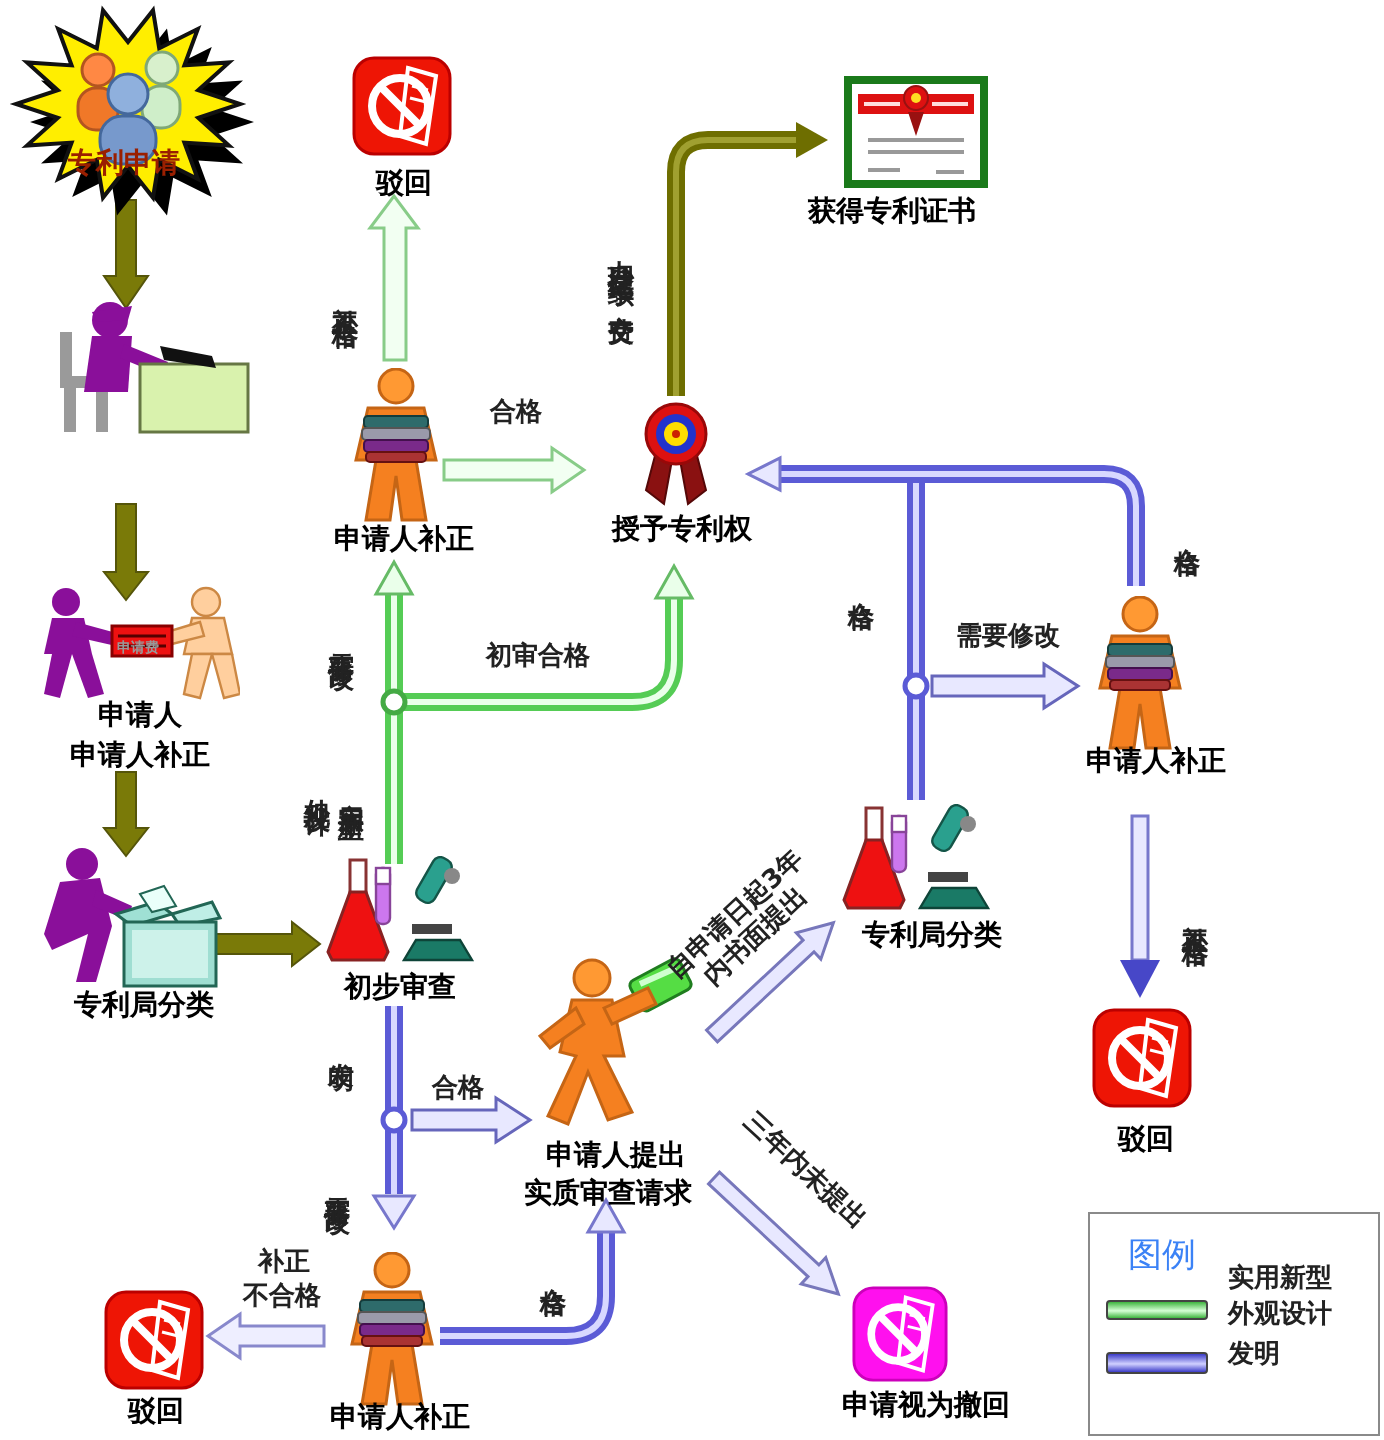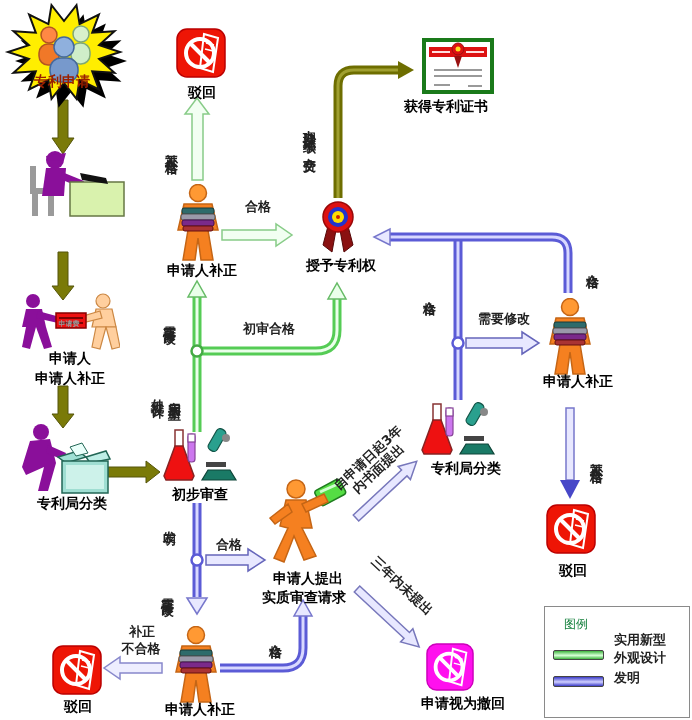--- a/index.html
+++ b/index.html
@@ -7,21 +7,21 @@
           font-family:"DejaVu Sans",sans-serif;}
   .abs{position:absolute;}
   .lbl{position:absolute;font-weight:bold;font-size:14px;color:#000;text-align:center;line-height:18px;white-space:nowrap;}
   .elbl{position:absolute;font-weight:600;font-size:13px;color:#222;text-align:center;line-height:16px;white-space:nowrap;}
   .vert{writing-mode:vertical-rl;text-orientation:upright;letter-spacing:2px;white-space:nowrap;}
   .rot{white-space:normal;line-height:15px;}
   .star-lbl{position:absolute;left:14px;top:73px;width:96px;text-align:center;
             font-weight:bold;font-size:14px;color:#9a1f00;}
   .legend-box{position:absolute;left:544px;top:606px;width:144px;height:110px;
               border:1.5px solid #8a8a8a;background:#fff;}
-  .legend-title{position:absolute;left:564px;top:616px;width:44px;font-size:12px;color:#15803d;}
+  .legend-title{position:absolute;left:564px;top:616px;width:44px;font-size:17px;color:#3b82f6;}
   .bar{position:absolute;width:49px;border:1px solid #444;border-radius:2px;}
   .bar-green{left:553px;top:650px;height:8px;background:linear-gradient(to bottom,#3fb53f,#d6ffd6 55%,#3fb53f);}
   .bar-blue{left:553px;top:676px;height:9px;background:linear-gradient(to bottom,#3c3cc8,#d0d0ff 55%,#3c3cc8);}
   svg{display:block;}
 </style>
 </head>
 <body>
 
 <div id="canvas">
 

